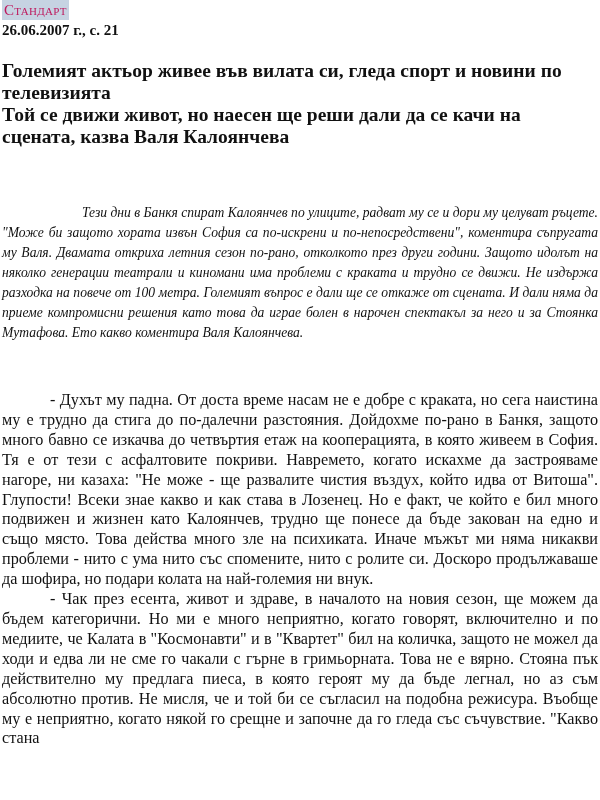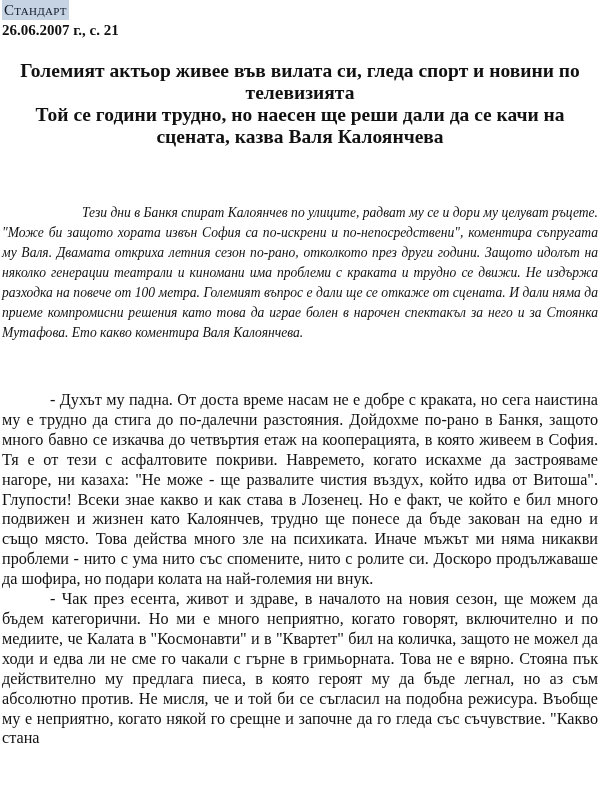--- a/index.html
+++ b/index.html
@@ -2,54 +2,54 @@
 <html><head>
   <meta charset="utf-8">
   <style>
     html, body { margin: 0; padding: 0; background: #ffffff; }
     body {
       width: 600px; height: 800px; overflow: hidden; position: relative;
       font-family: "Liberation Serif", "DejaVu Serif", serif; color: #111;
     }
     .source {
       position: absolute; left: 2px; top: 0px;
-      background: #c6d3e2; color: #0f172a;
+      background: #c6d3e2; color: #be185d;
       font-size: 15px; font-variant: small-caps; letter-spacing: 0.3px;
       padding: 1px 2px 0 2px; line-height: 19px;
     }
     .dateline {
       position: absolute; left: 2px; top: 21px;
       font-weight: bold; font-size: 15px; line-height: 18px;
     }
     .headlines {
       position: absolute; left: 2px; top: 60px; width: 596px;
       font-weight: bold; font-size: 19.5px; line-height: 22px;
     }
-    .headlines div { margin: 0; text-align: center; }
+    .headlines div { margin: 0; }
     .lead {
       position: absolute; left: 2px; top: 203px; width: 596px;
       font-style: italic; font-size: 15.4px; line-height: 20px;
       text-align: justify; text-indent: 80px;
       font-family: Liberation Serif, serif; font-size: 13.6px;
     }
     .body {
       position: absolute; left: 2px; top: 391px; width: 596px;
       font-size: 16.2px; line-height: 19.9px; text-align: justify;
     }
     .body p { margin: 0; text-indent: 48px; }
   </style>
 </head>
 <body>
 
 <div class="source">Стандарт</div>
 <div class="dateline">26.06.2007 г., с. 21</div>
 
 <div class="headlines">
   <div>Големият актьор живее във вилата си, гледа спорт и новини по телевизията</div>
-  <div>Той се години трудно, но наесен ще реши дали да се качи на сцената, казва Валя Калоянчева</div>
+  <div>Той се движи живот, но наесен ще реши дали да се качи на сцената, казва Валя Калоянчева</div>
 </div>
 
 <div class="lead">Тези дни в Банкя спират Калоянчев по улиците, радват му се и дори му целуват ръцете. "Може би защото хората извън София са по-искрени и по-непосредствени", коментира съпругата му Валя. Двамата откриха летния сезон по-рано, отколкото през други години. Защото идолът на няколко генерации театрали и киномани има проблеми с краката и трудно се движи. Не издържа разходка на повече от 100 метра. Големият въпрос е дали ще се откаже от сцената. И дали няма да приеме компромисни решения като това да играе болен в нарочен спектакъл за него и за Стоянка Мутафова. Ето какво коментира Валя Калоянчева.</div>
 
 <div class="body">
   <p>- Духът му падна. От доста време насам не е добре с краката, но сега наистина му е трудно да стига до по-далечни разстояния. Дойдохме по-рано в Банкя, защото много бавно се изкачва до четвъртия етаж на кооперацията, в която живеем в София. Тя е от тези с асфалтовите покриви. Навремето, когато искахме да застрояваме нагоре, ни казаха: "Не може - ще развалите чистия въздух, който идва от Витоша". Глупости! Всеки знае какво и как става в Лозенец. Но е факт, че който е бил много подвижен и жизнен като Калоянчев, трудно ще понесе да бъде закован на едно и също място. Това действа много зле на психиката. Иначе мъжът ми няма никакви проблеми - нито с ума нито със спомените, нито с ролите си. Доскоро продължаваше да шофира, но подари колата на най-големия ни внук.</p>
   <p>- Чак през есента, живот и здраве, в началото на новия сезон, ще можем да бъдем категорични. Но ми е много неприятно, когато говорят, включително и по медиите, че Калата в "Космонавти" и в "Квартет" бил на количка, защото не можел да ходи и едва ли не сме го чакали с гърне в гримьорната. Това не е вярно. Стояна пък действително му предлага пиеса, в която героят му да бъде легнал, но аз съм абсолютно против. Не мисля, че и той би се съгласил на подобна режисура. Въобще му е неприятно, когато някой го срещне и започне да го гледа със съчувствие. "Какво стана</p>
 </div>
 
 </body></html>

